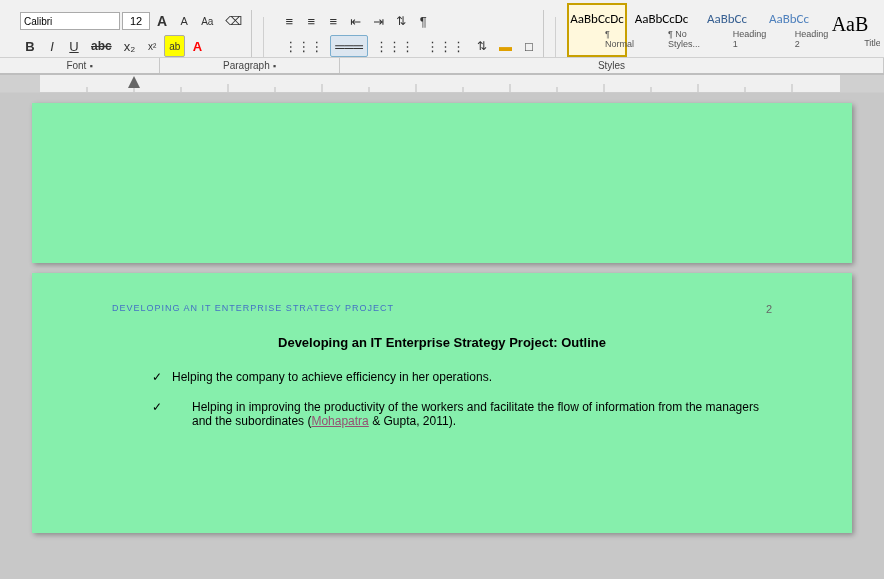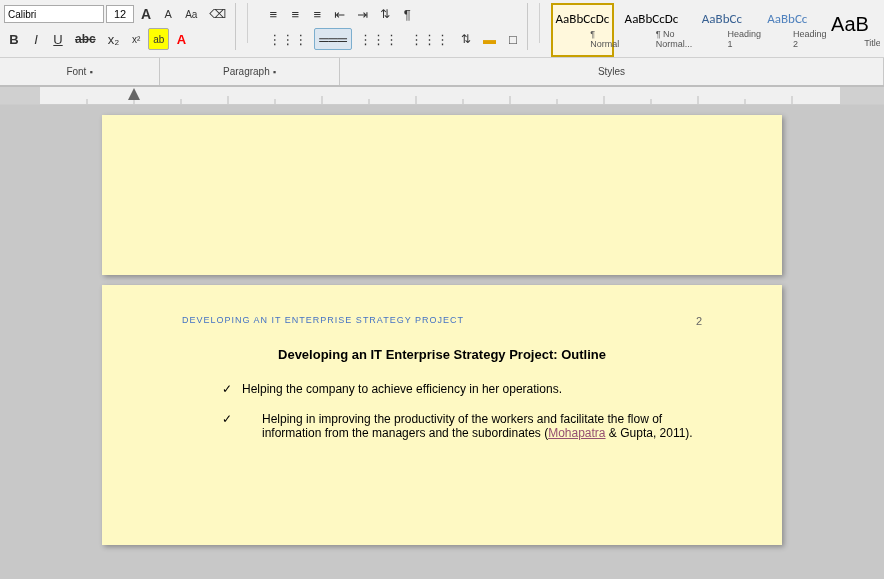--- a/index.html
+++ b/index.html
@@ -55,21 +55,21 @@
       margin-top: 2px;
       margin-left: 45px;
     }
 
     
     .ribbon-bottom {
       display: flex;
       align-items: stretch;
       border-top: 1px solid #d0d0d0;
       background: #f1f1f1;
-      height: 28px;
+      height: 16px;
     }
 
     .ribbon-group-label {
       flex: 1;
       text-align: center;
       font-size: 10px;
       color: #444;
       border-right: 1px solid #c8c8c8;
       display: flex;
       align-items: center;
@@ -100,22 +100,22 @@
       padding: 10px 20px;
       overflow-y: auto;
       height: calc(579px - 90px);
       display: flex;
       flex-direction: column;
       align-items: center;
       gap: 10px;
     }
 
     .page {
-      background: #fef9c3;
-      width: 680px;
+      background: #86efac;
+      width: 820px;
       box-shadow: 2px 2px 5px rgba(0,0,0,0.3);
       padding: 40px 80px;
     }
 
     .page-1 {
       height: 160px;
     }
 
     .page-2 {
       min-height: 260px;
@@ -186,22 +186,22 @@
     }
 
     
     .ribbon {
       background: #f1f1f1;
       border-bottom: 2px solid #bebebe;
     }
 
     .ribbon-rows {
       display: flex;
-      align-items: flex-start;
-      padding: 3px 4px 0 0;
+      align-items: flex-end;
+      padding: 3px 4px 0 16px;
       gap: 8px;
     }
 
     
     .sep {
       width: 1px;
       height: 40px;
       background: #d0d0d0;
       margin: 0 3px;
     }
@@ -299,35 +299,35 @@
 
     <div style="display:flex; align-items:center; flex:1; overflow:hidden;">
 
       <div class="style-item active">
         <span class="style-preview" style="font-size:13px; font-family:Calibri;">AaBbCcDc</span>
         <span class="style-name">¶ Normal</span>
       </div>
 
       <div class="style-item">
         <span class="style-preview" style="font-size:13px; font-family:Calibri;">AaBbCcDc</span>
-        <span class="style-name">¶ No Normal...</span>
+        <span class="style-name">¶ No Styles...</span>
       </div>
 
       <div class="style-item">
         <span class="style-preview" style="font-size:13px; color:#365F91; font-family:Calibri Light, Calibri;">AaBbCc</span>
         <span class="style-name">Heading 1</span>
       </div>
 
       <div class="style-item">
         <span class="style-preview" style="font-size:13px; color:#4F81BD; font-family:Calibri Light, Calibri;">AaBbCc</span>
         <span class="style-name">Heading 2</span>
       </div>
 
       <div class="style-item">
-        <span class="style-preview" style="font-size:20px; font-family:Liberation Sans, sans-serif; font-weight:normal;">AaB</span>
+        <span class="style-preview" style="font-size:20px; font-family:Liberation Serif, serif; font-weight:normal;">AaB</span>
         <span class="style-name">Title</span>
       </div>
 
 
     </div>
 
   </div>
 
   <div class="ribbon-bottom">
     <div class="ribbon-group-label" style="max-width:160px;">

